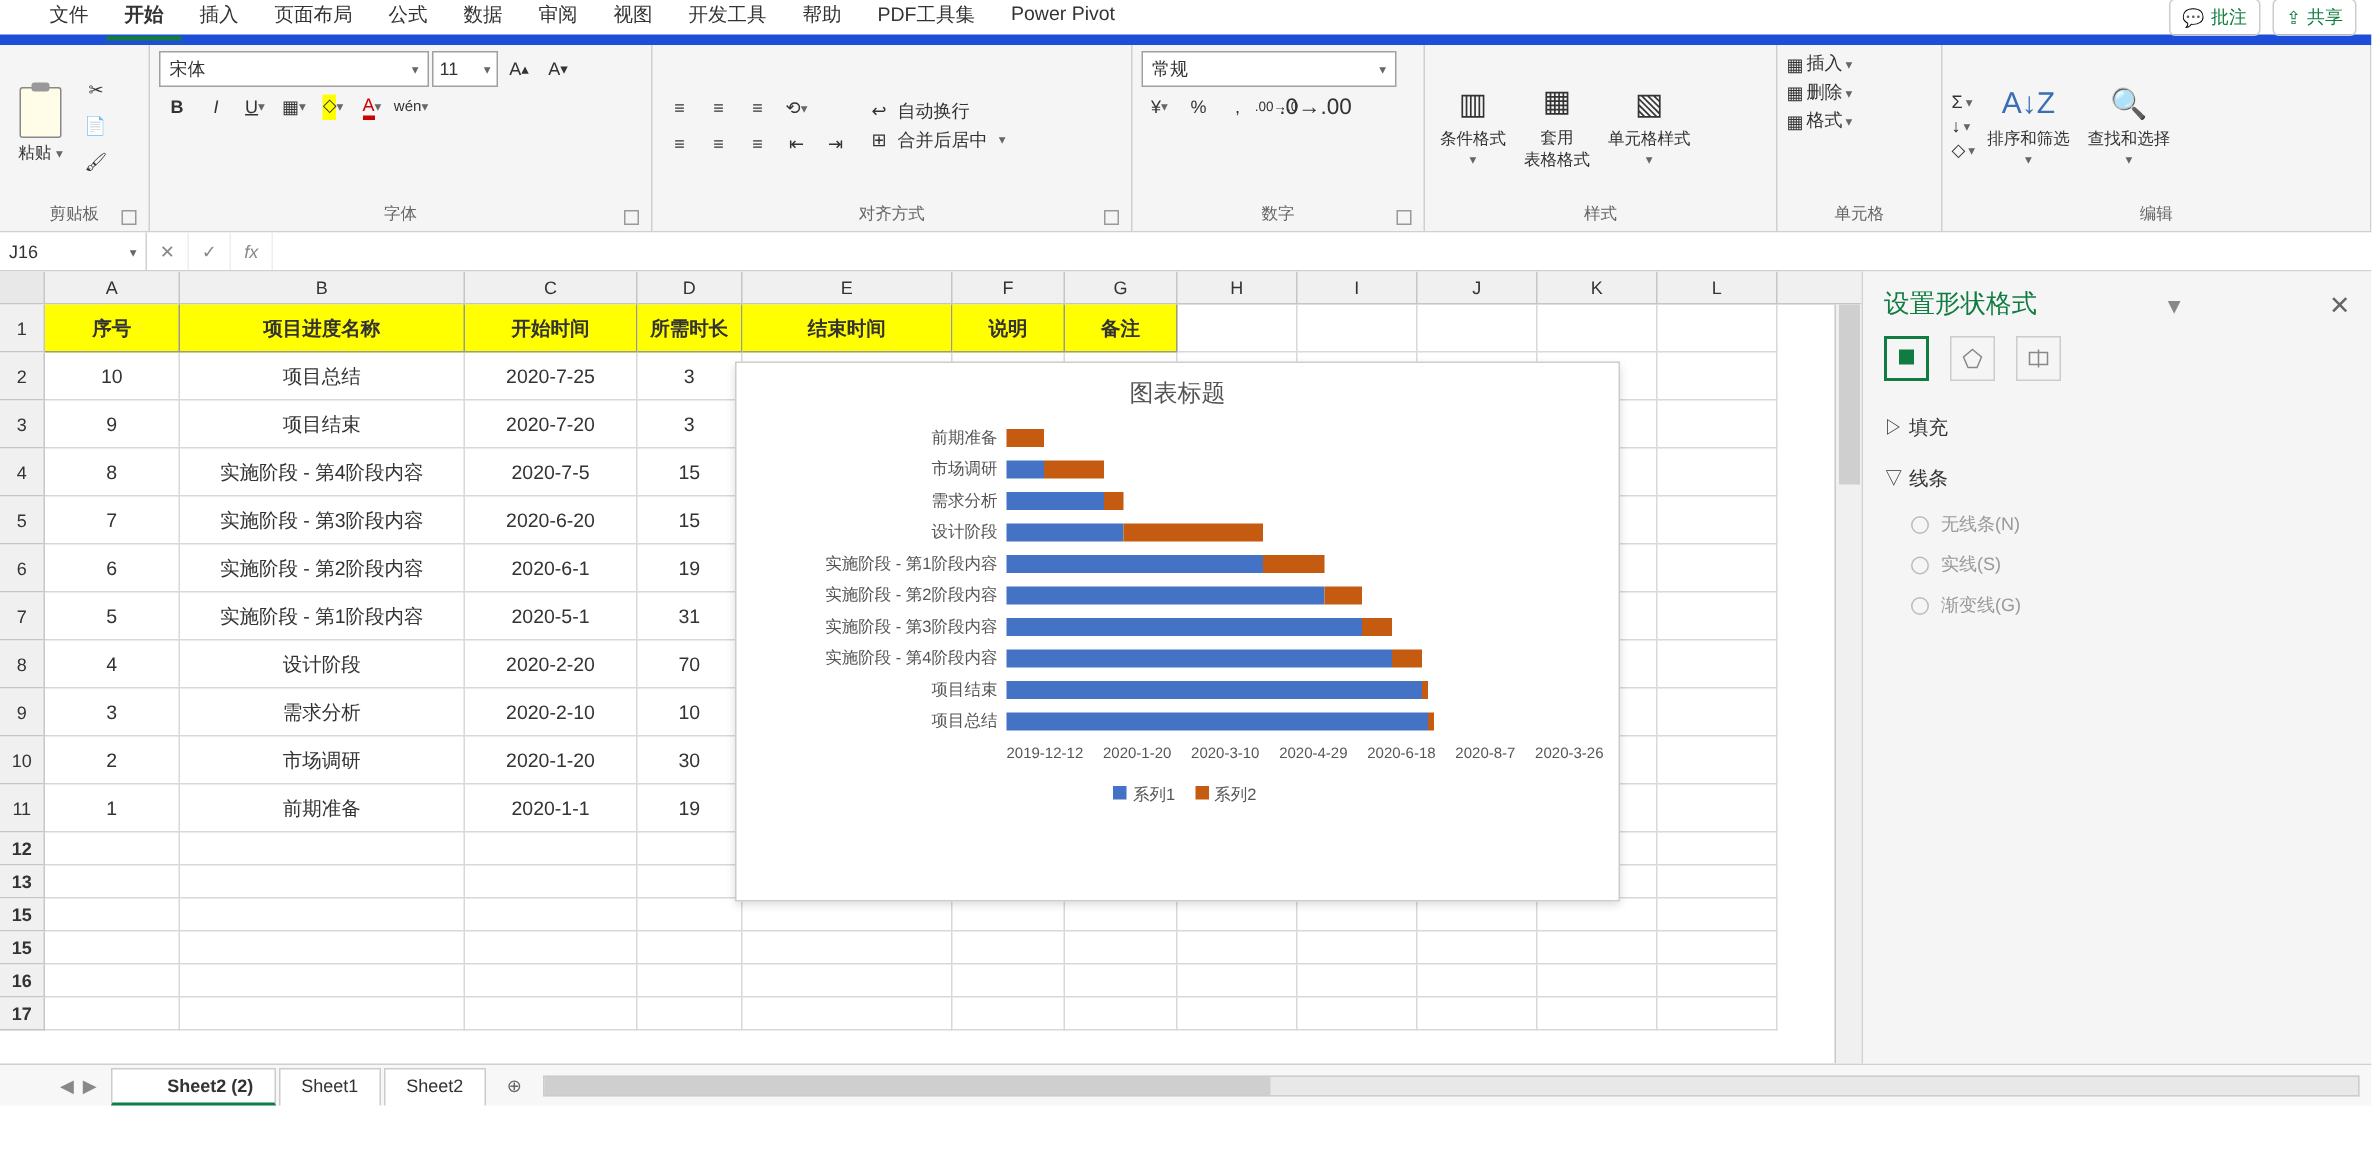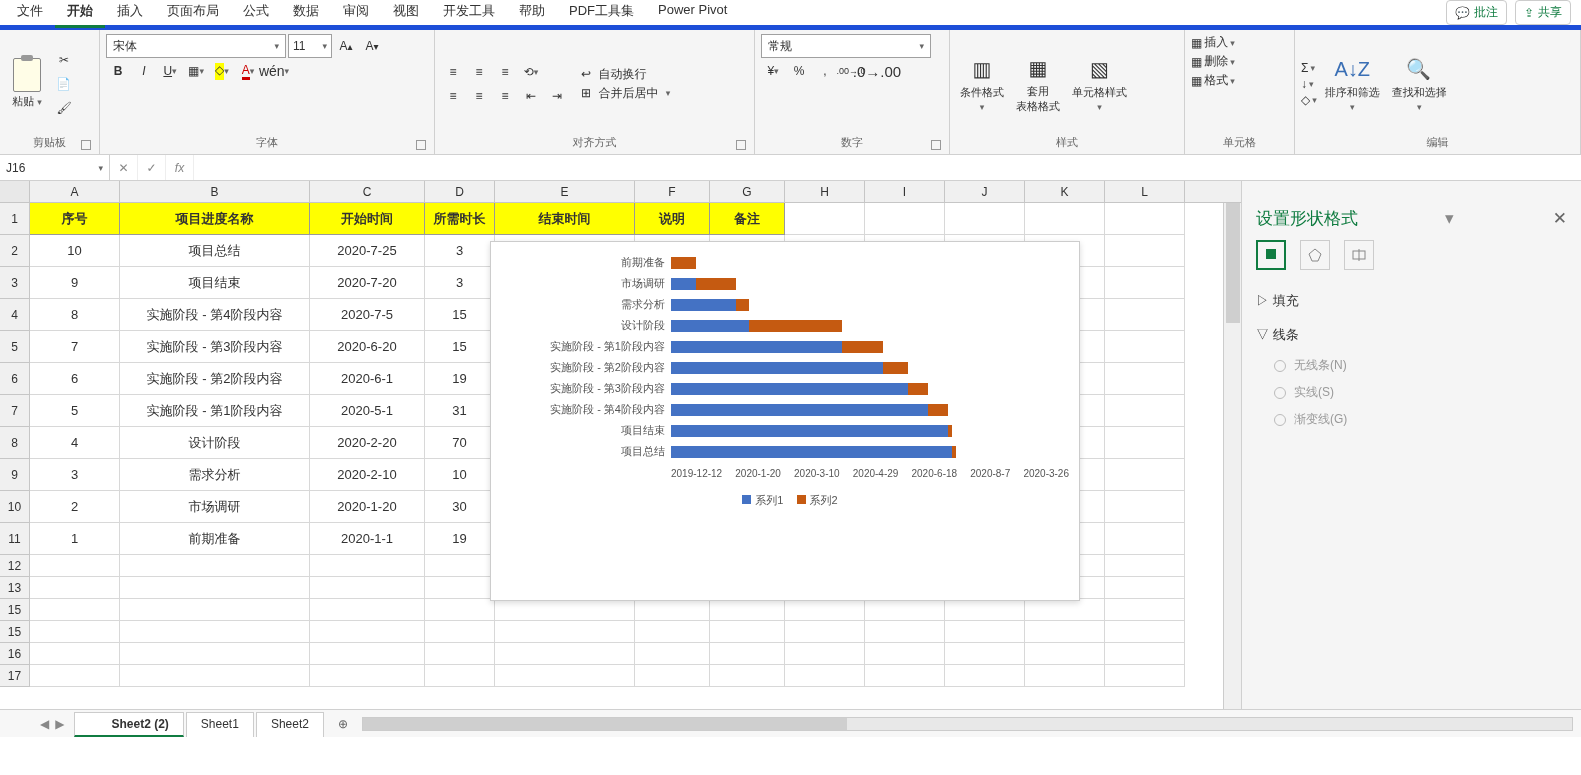--- a/index.html
+++ b/index.html
@@ -1,19 +1,19 @@
 <!DOCTYPE html>
 <html><head>
 <meta charset="utf-8">
 <style>
 * { box-sizing: border-box; margin: 0; padding: 0; font-family: "Microsoft YaHei", "SimSun", Arial, sans-serif; }
 body { background: #fff; font-size: 12px; color: #333; overflow: hidden; width: 1581px; height: 775px; position: relative; }
 
 
-.menubar { display: flex; align-items: center; height: 30px; background: #fff; border-bottom: 5px solid #1d4ed8; padding-left: 5px; }
+.menubar { display: flex; align-items: center; height: 30px; background: #fff; border-bottom: 7px solid #1d4ed8; padding-left: 21px; }
 .menubar .mitem { padding: 5px 12px; font-size: 13px; cursor: pointer; }
 .menubar .mitem.active { border-bottom: 3px solid #107c41; font-weight: bold; }
 .menubar .right { margin-left: auto; display: flex; gap: 8px; padding-right: 10px; }
 .menubar .rbtn { border: 1px solid #ccc; border-radius: 4px; padding: 3px 8px; font-size: 12px; display: flex; align-items: center; gap: 4px; }
 .menubar .rbtn.green { color: #107c41; }
 
 
 .ribbon { display: flex; height: 125px; background: #f5f5f5; border-bottom: 1px solid #d0d0d0; }
 .rgroup { border-right: 1px solid #d0d0d0; display: flex; flex-direction: column; padding: 4px 6px 2px 6px; }
 .rgroup-body { flex: 1; display: flex; align-items: center; gap: 4px; }
@@ -30,35 +30,35 @@
 .fontbox { width: 180px; height: 24px; border: 1px solid #a0a0a0; background: #fff; padding: 2px 6px; font-size: 12px; display: flex; align-items: center; justify-content: space-between; }
 .sizebox { width: 44px; height: 24px; border: 1px solid #a0a0a0; background: #fff; padding: 2px 4px; font-size: 12px; display: flex; align-items: center; justify-content: space-between; }
 .numfmtbox { width: 170px; height: 24px; border: 1px solid #a0a0a0; background: #fff; padding: 2px 6px; font-size: 12px; display: flex; align-items: center; justify-content: space-between; }
 .dd { font-size: 9px; color: #666; }
 
 .clipicon { width: 28px; height: 34px; border: 1px solid #888; border-radius: 2px; position: relative; background: #fffde7; }
 .clipicon::before { content: ""; position: absolute; top: -4px; left: 50%; transform: translateX(-50%); width: 12px; height: 6px; background: #999; border-radius: 2px; }
 
 
 .fbar { display: flex; height: 26px; border-bottom: 1px solid #d0d0d0; align-items: center; background: #fff; }
-.namebox { width: 110px; height: 100%; border-right: 1px solid #d0d0d0; padding: 2px 6px; display: flex; align-items: center; justify-content: space-between; font-size: 12px; }
+.namebox { width: 98px; height: 100%; border-right: 1px solid #d0d0d0; padding: 2px 6px; display: flex; align-items: center; justify-content: space-between; font-size: 12px; }
 .fbtn { width: 28px; height: 100%; display: flex; align-items: center; justify-content: center; color: #888; border-right: 1px solid #eee; }
 .finput { flex: 1; padding: 2px 6px; font-size: 12px; }
 
 
 .gridwrap { display: flex; height: 528px; position: relative; }
 .gridmain { flex: 1; position: relative; overflow: hidden; }
 .colheads { display: flex; height: 22px; border-bottom: 1px solid #c6c6c6; background: #f0f0f0; }
 .corner { width: 30px; border-right: 1px solid #c6c6c6; background: #e8e8e8; }
 .colhead { border-right: 1px solid #c6c6c6; text-align: center; font-size: 12px; line-height: 22px; color: #333; }
 .rows { display: flex; flex-direction: column; }
 .row { display: flex; height: 32px; }
 .row.thinrow { height: 22px; }
 .rowhead { width: 30px; border-right: 1px solid #c6c6c6; border-bottom: 1px solid #c6c6c6; background: #f0f0f0; text-align: center; line-height: 32px; font-size: 12px; }
-.row.thinrow .rowhead { line-height: 22px; }
+.row.thinrow .rowhead { line-height: 22px; font-weight: bold; }
 .cell { border-right: 1px solid #d8d8d8; border-bottom: 1px solid #d8d8d8; padding: 2px 4px; display: flex; align-items: center; justify-content: center; font-size: 13px; overflow: hidden; white-space: nowrap; }
 .hdr { background: #ffff00; font-weight: bold; border-right: 1px solid #999; border-bottom: 1px solid #999; }
 
 
 .cA { width: 90px; } .cB { width: 190px; } .cC { width: 115px; } .cD { width: 70px; }
 .cE { width: 140px; } .cF { width: 75px; } .cG { width: 75px; } .cH { width: 80px; }
 .cI { width: 80px; } .cJ { width: 80px; } .cK { width: 80px; } .cL { width: 80px; }
 
 
 .chart { position: absolute; left: 490px; top: 60px; width: 590px; height: 360px; background: #fff; border: 1px solid #ccc; box-shadow: 0 2px 6px rgba(0,0,0,.15); padding: 10px; }
@@ -67,21 +67,21 @@
 .chart .blbl { width: 170px; text-align: right; padding-right: 6px; font-size: 11px; color: #555; }
 .chart .barwrap { flex: 1; position: relative; height: 12px; display: flex; }
 .chart .b1 { background: #4472c4; height: 12px; }
 .chart .b2 { background: #c55a11; height: 12px; }
 .chart .xaxis { display: flex; padding-left: 170px; font-size: 10px; color: #555; justify-content: space-between; margin-top: 6px; }
 .chart .legend { text-align: center; margin-top: 14px; font-size: 11px; color: #555; }
 .chart .lsw { display: inline-block; width: 9px; height: 9px; margin: 0 4px 0 10px; }
 
 
 .sidepane { width: 340px; border-left: 1px solid #d0d0d0; background: #f5f5f5; padding: 10px 14px; }
-.sidepane .sptitle { font-size: 17px; color: #107c41; margin-bottom: 10px; display: flex; align-items: center; margin-top: 16px; }
+.sidepane .sptitle { font-size: 17px; color: #107c41; margin-bottom: 10px; display: flex; align-items: flex-end; }
 .sidepane .spclose { margin-left: auto; color: #666; cursor: pointer; }
 .sidepane .tabicons { display: flex; gap: 14px; margin: 8px 0 14px 0; }
 .sidepane .ticon { width: 30px; height: 30px; border: 1px solid #ccc; display: flex; align-items: center; justify-content: center; }
 .sidepane .ticon.active { border: 2px solid #107c41; }
 .sidepane .section { padding: 8px 0; font-size: 13px; color: #333; cursor: pointer; }
 .sidepane .radio { display: flex; align-items: center; gap: 8px; padding: 5px 0 5px 18px; color: #999; font-size: 12px; }
 .sidepane .radio .r { width: 12px; height: 12px; border: 1px solid #bbb; border-radius: 50%; }
 
 
 .sheetbar { display: flex; align-items: center; height: 28px; border-top: 1px solid #d0d0d0; background: #f7f7f7; padding-left: 30px; font-size: 12px; }
@@ -167,21 +167,21 @@
         <div class="smallbtn">▦<span class="dd">▾</span></div>
         <div class="smallbtn">
             <span style="background:#ff0;border-bottom:3px solid #ff0">◇</span>
             <span class="dd">▾</span>
           </div>
         <div class="smallbtn">
             <span style="color:#c00;border-bottom:3px solid #c00">A</span>
             <span class="dd">▾</span>
           </div>
         <div class="smallbtn">
-            <span style="font-size:14px">wén</span>
+            <span style="font-size:10px">wén</span>
             <span class="dd">▾</span>
           </div>
       </div>
     </div>
     <div class="rgroup-label"><span>字体</span><span class="launcher"></span></div>
   </div>
 
   <div class="rgroup" style="width:320px">
     <div class="rgroup-body">
       <div class="vc">
@@ -563,20 +563,21 @@
           <div class="cell cJ"></div>
           <div class="cell cK"></div>
           <div class="cell cL"></div>
         </div>
       </div>
     <div class="vscroll">
         <div class="thumb"></div>
       </div>
 
     <div class="chart">
+      <div class="ctitle">图表标题</div>
       <div id="chartbars">
           <div class="rowbar">
             <div class="blbl">前期准备</div>
             <div class="barwrap">
               <div class="b1" style="width: 0%;"></div>
               <div class="b2" style="width: 6.33333%;"></div>
             </div>
           </div>
           <div class="rowbar">
             <div class="blbl">市场调研</div>

